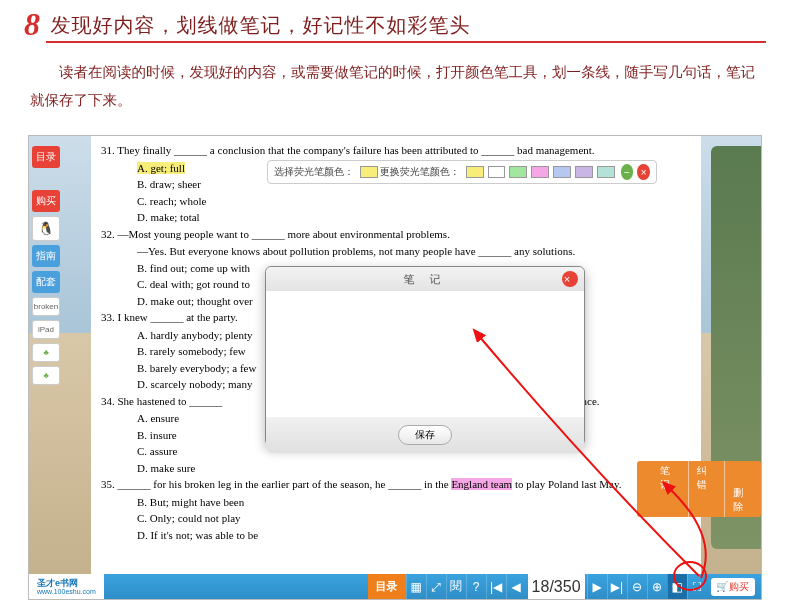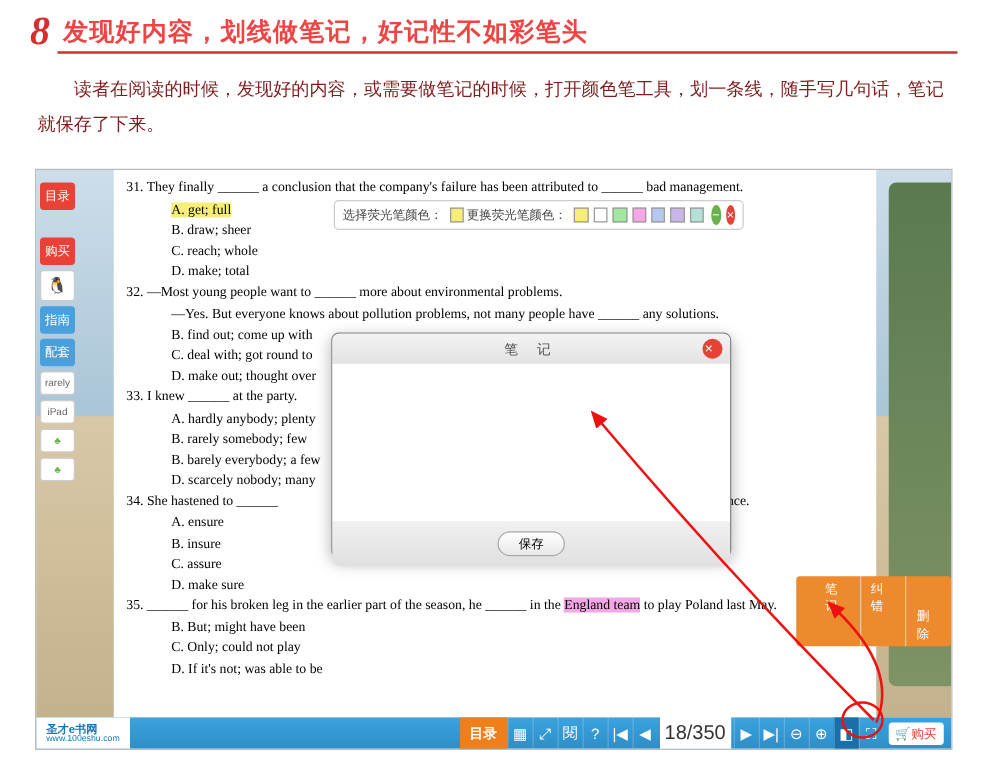--- a/index.html
+++ b/index.html
@@ -1,38 +1,38 @@
 <!DOCTYPE html>
 <html><head>
 <meta charset="utf-8">
 <style>
   * { box-sizing: border-box; margin: 0; padding: 0; }
   body { width: 790px; height: 606px; font-family: "Microsoft YaHei", Arial, sans-serif; background: #fff; position: relative; overflow: hidden; }
   .header { padding: 6px 24px 8px 24px; }
   .header-num { color: #d62e2e; font-size: 32px; font-weight: bold; font-style: italic; font-family: Georgia, serif; display:inline-block; vertical-align:top; margin-right:6px;}
-  .header-title { display:inline-block; color: #ef4444; font-size: 20px; font-weight: bold; letter-spacing: 1px; padding-top:6px;}
+  .header-title { display:inline-block; color: #7f1d1d; font-size: 20px; font-weight: normal; letter-spacing: 1px; padding-top:6px;}
   .header-line { border-bottom: 2px solid #d62e2e; margin-top: -2px; margin-left: 22px; }
   .desc { color: #7f1d1d; font-size: 14.5px; line-height: 1.9; padding: 8px 30px 10px 30px; }
   .desc-indent { display:inline-block; width: 2em; }
   .reader-frame { position:absolute; left:28px; top:135px; width:734px; height:465px; border:1px solid #bbb; background:#fff; overflow:hidden;}
   .bg-photo { position:absolute; left:0; right:0; bottom:25px; top:0; background: linear-gradient(to bottom, #b9d1df 0%, #a8c4d6 45%, #c7b79b 45%, #d6c3a0 100%); }
   .bg-photo .sky { position:absolute; left:0; right:0; top:0; height:45%; background: linear-gradient(#cdddea,#a9c5d7);}
   .bg-photo .land { position:absolute; left:0; right:0; bottom:0; height:55%; background: linear-gradient(#d9c8a8,#c4b18d);}
   .bg-photo .hill { position:absolute; right:0; top:10px; width:50px; bottom:25px; background:linear-gradient(#5a7a4f,#7e9366); border-radius:6px 0 0 6px;}
   .sidebar { position:absolute; left:0; top:6px; width:36px; }
   .side-btn { width:28px; margin:4px 0 4px 3px; padding:4px 0; font-size:10px; text-align:center; color:#fff; border-radius:3px; cursor:pointer;}
   .side-red { background:#e84135; }
   .side-blue { background:#4aa0dc; }
   .side-white { background:#fff; color:#666; border:1px solid #ccc; }
   .page-area { position:absolute; left:62px; top:0; right:60px; bottom:25px; background:#fff; padding:6px 12px 6px 10px; font-family: "Times New Roman", serif; font-size:11px; color:#000; line-height:1.5; overflow:hidden;}
   .q { margin-bottom:1px; }
   .opt { margin-left:36px; }
   .hl-yellow { background:#f7ed79; }
   .hl-pink { background:#f5a7e5; }
-  .color-bar { position:absolute; left:238px; top:24px; width:328px; height:24px; background:#fff; border:1px solid #ccc; border-radius:4px; display:flex; align-items:center; font-size:10px; padding:0 6px; z-index:5;}
+  .color-bar { position:absolute; left:238px; top:24px; width:390px; height:24px; background:#fff; border:1px solid #ccc; border-radius:4px; display:flex; align-items:center; font-size:10px; padding:0 6px; z-index:5;}
   .color-bar .lbl { color:#444; margin-right:4px; white-space:nowrap;}
   .sw { width:22px; height:12px; margin:0 2px; border:1px solid #999; cursor:pointer;}
   .color-bar .del { width:16px;height:16px;border-radius:50%;background:#6ab04c;color:#fff;display:flex;align-items:center;justify-content:center;font-size:10px;margin-left:4px;cursor:pointer;}
   .color-bar .close { width:16px;height:16px;border-radius:50%;background:#e84135;color:#fff;display:flex;align-items:center;justify-content:center;font-size:10px;margin-left:4px;cursor:pointer;}
   .note-dialog { position:absolute; left:236px; top:130px; width:320px; height:180px; background:#fcfcfc; border:1px solid #888; border-radius:6px; box-shadow:0 4px 12px rgba(0,0,0,.3); z-index:6;}
   .note-dialog .nd-head { height:24px; background:linear-gradient(#f3f3f3,#e3e3e3); border-radius:6px 6px 0 0; display:flex; align-items:center; justify-content:center; position:relative; font-size:11px; color:#555; letter-spacing:6px;}
   .note-dialog .nd-close { position:absolute; right:6px; top:4px; width:16px;height:16px;border-radius:50%;background:#e84135;color:#fff;font-size:11px;display:flex;align-items:center;justify-content:center;cursor:pointer;}
   .note-dialog .nd-body { height:126px; background:#fff; margin:0; }
   .note-dialog .nd-foot { height:36px; display:flex; align-items:center; justify-content:center; background:linear-gradient(#f0f0f0,#e0e0e0); border-radius:0 0 6px 6px;}
   .note-dialog .nd-save { font-size:10px; padding:2px 16px; border:1px solid #aaa; border-radius:10px; background:linear-gradient(#fff,#e8e8e8); cursor:pointer;}
@@ -67,21 +67,21 @@
       <div class="hill"></div>
   </div>
 
   <div class="sidebar">
     <div class="side-btn side-red">目录</div>
     <div style="height:14px"></div>
     <div class="side-btn side-red">购买</div>
     <div class="side-btn side-white" style="color:#e11;font-size:13px;">🐧</div>
     <div class="side-btn side-blue">指南</div>
     <div class="side-btn side-blue">配套</div>
-    <div class="side-btn side-white" style="font-size:8px;">rarely</div>
+    <div class="side-btn side-white" style="font-size:8px;">broken</div>
     <div class="side-btn side-white" style="font-size:8px;">iPad</div>
     <div class="side-btn side-white" style="font-size:8px;"><span style="color:#6ab04c">♣</span></div>
     <div class="side-btn side-white" style="font-size:8px;"><span style="color:#6ab04c">♣</span></div>
   </div>
 
   <div class="page-area">
     <div class="q">31. They finally ______ a conclusion that the company's failure has been attributed to ______ bad management.</div>
     <div class="opt"><span class="hl-yellow">A. get; full</span></div>
     <div class="opt">B. draw; sheer</div>
     <div class="opt">C. reach; whole</div>

